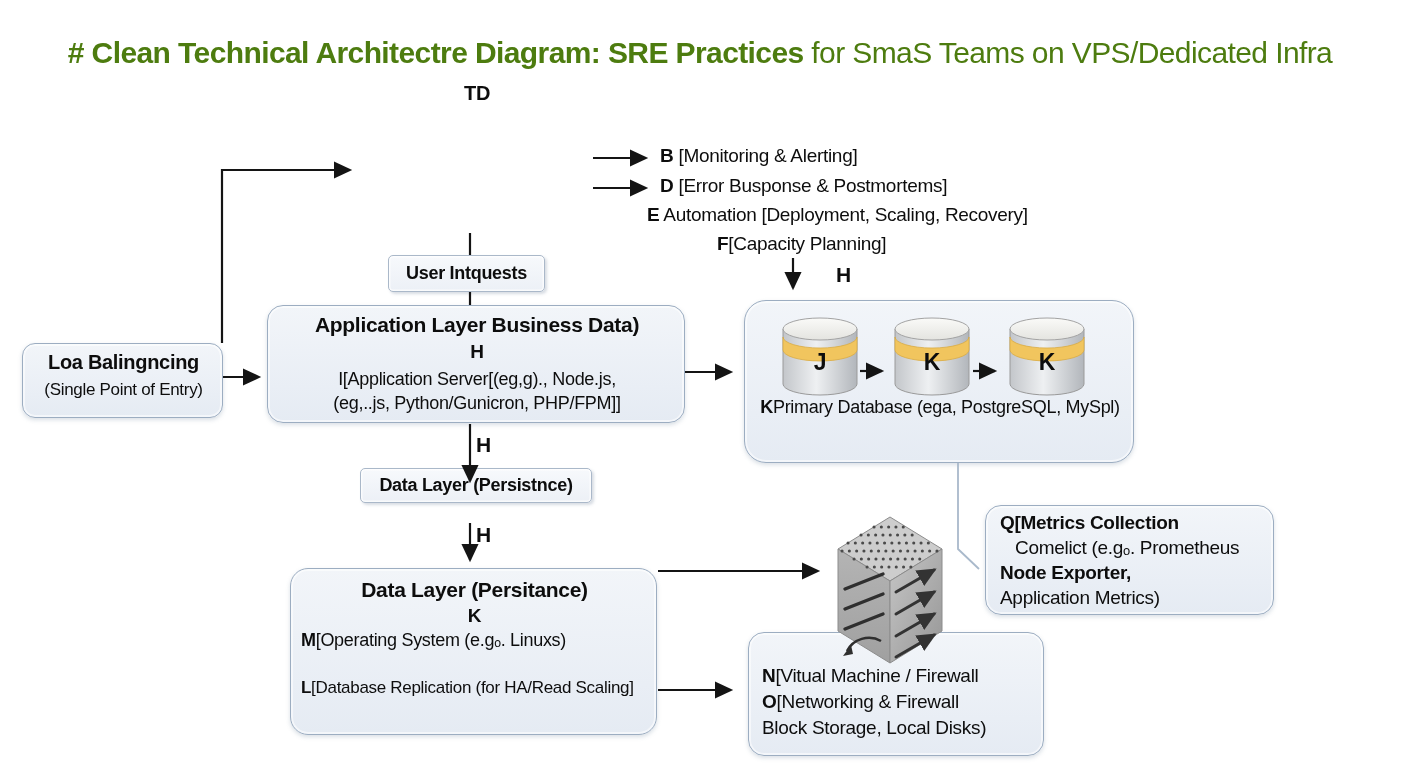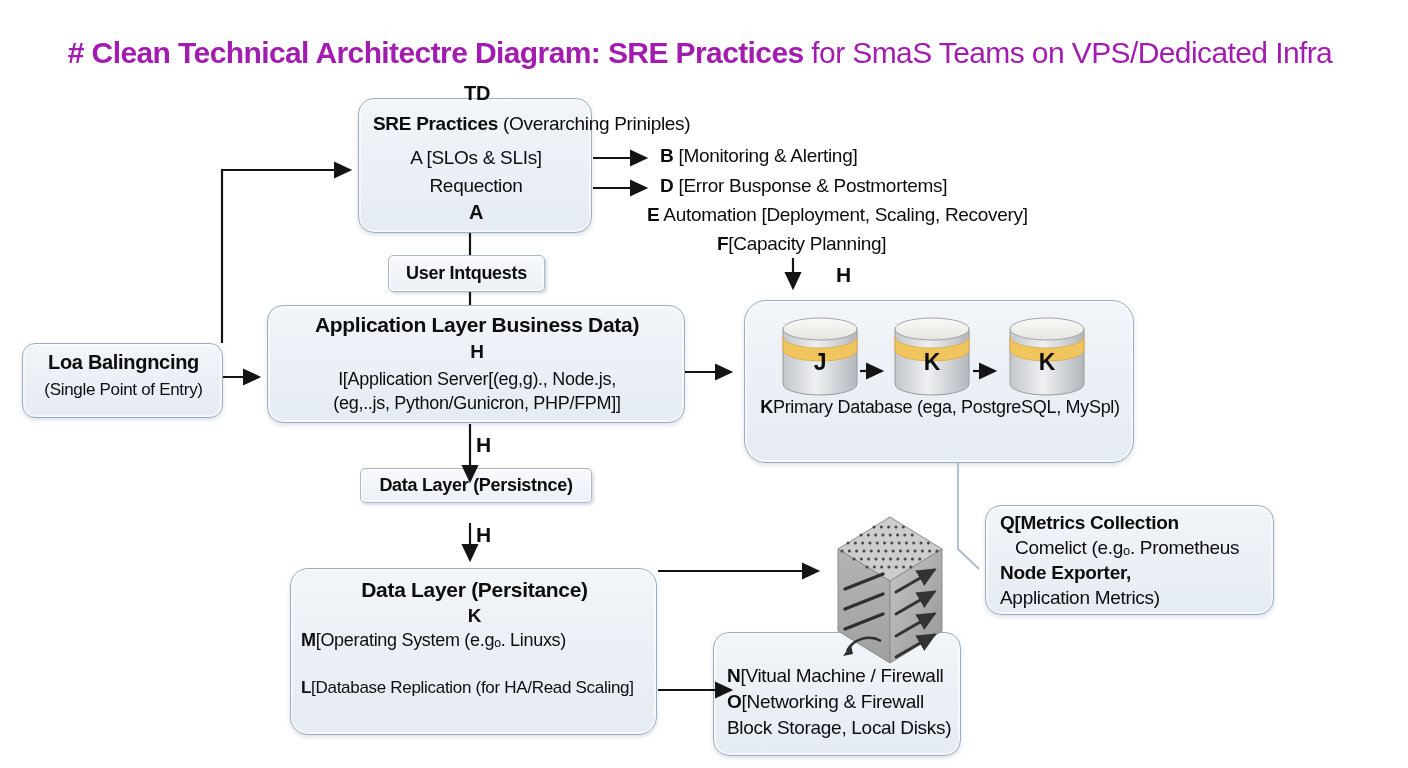--- a/index.html
+++ b/index.html
@@ -9,21 +9,21 @@
     font-family:"Liberation Sans", sans-serif; color:#0d0d0d;
     letter-spacing:-0.3px; background:#ffffff;
   }
   .abs { position:absolute; }
   .b { font-weight:700; }
   .nowrap { white-space:nowrap; }
   .center { text-align:center; }
 
   #title {
     left:0; right:8px; top:36px; text-align:center; font-size:30px;
-    letter-spacing:-0.6px; white-space:nowrap; color:#a21caf;
+    letter-spacing:-0.6px; white-space:nowrap; color:#4d7c0f;
   }
   #title .t3 { font-weight:400; }
 
   .roundbox {
     border:1.6px solid #9cadc1;
     background:linear-gradient(180deg,#f2f5f9 0%,#e9eef5 70%,#e5ebf3 100%);
     border-radius:16px;
     box-shadow:0 2px 4px rgba(130,148,170,.30), inset 0 0 0 2px rgba(255,255,255,.55);
   }
   .rectbox {
@@ -40,28 +40,20 @@
 <body>
 
 <div id="canvas">
 
   <div id="title" class="abs">
     <span class="b"># Clean Technical Architectre Diagram:</span><span class="b"> SRE Practices</span><span class="t3"> for SmaS Teams on VPS/Dedicated Infra</span>
   </div>
 
   <div class="lbl b" style="left:455px; top:82px; width:44px; text-align:center; font-size:20px;">TD</div>
 
-  <div class="abs roundbox layer2" style="left:358px; top:98px; width:234px; height:135px;">
-    <div class="abs nowrap" style="left:14px; top:14px; font-size:19px;">
-      <span class="b">SRE Practices</span><span> (Overarching Priniples)</span>
-    </div>
-    <div class="abs center" style="left:0; width:234px; top:48px; font-size:19px;">A [SLOs &amp; SLIs]</div>
-    <div class="abs center" style="left:0; width:234px; top:76px; font-size:19px;">Requection</div>
-    <div class="abs center b" style="left:0; width:234px; top:102px; font-size:20px;">A</div>
-  </div>
 
   <div class="lbl nowrap" style="left:660px; top:145px; font-size:19px;">
     <span class="b">B</span><span> [Monitoring &amp; Alerting]</span>
   </div>
   <div class="lbl nowrap" style="left:660px; top:175px; font-size:19px;">
     <span class="b">D</span><span> [Error Busponse &amp; Postmortems]</span>
   </div>
   <div class="lbl nowrap" style="left:647px; top:204px; font-size:19px;">
     <span class="b">E</span><span> Automation [Deployment, Scaling, Recovery]</span>
   </div>
@@ -113,21 +105,21 @@
 
   <div class="abs roundbox layer2" style="left:985px; top:505px; width:289px; height:110px;">
     <div class="abs b nowrap" style="left:14px; top:6px; font-size:19px;">
       <span>Q</span><span>[Metrics Collection</span>
     </div>
     <div class="abs nowrap" style="left:14px; top:31px; font-size:19px;margin-left:15px;">Comelict (e.gₒ. Prometheus</div>
     <div class="abs b nowrap" style="left:14px; top:56px; font-size:19px;">Node Exporter,</div>
     <div class="abs nowrap" style="left:14px; top:81px; font-size:19px;">Application Metrics)</div>
   </div>
 
-  <div class="abs roundbox layer2" style="left:713px; top:632px; width:248px; height:124px;text-decoration:underline;">
+  <div class="abs roundbox layer2" style="left:748px; top:632px; width:296px; height:124px;text-decoration:underline;">
     <div class="abs nowrap" style="left:13px; top:32px; font-size:19px;">
       <span class="b">N</span><span>[Vitual Machine / Firewall</span>
     </div>
     <div class="abs nowrap" style="left:13px; top:58px; font-size:19px;">
       <span class="b">O</span><span>[Networking &amp; Firewall</span>
     </div>
     <div class="abs nowrap" style="left:13px; top:84px; font-size:19px;">Block Storage, Local Disks)</div>
   </div>
 
   <svg class="overlay" width="1408" height="768" viewBox="0 0 1408 768">

